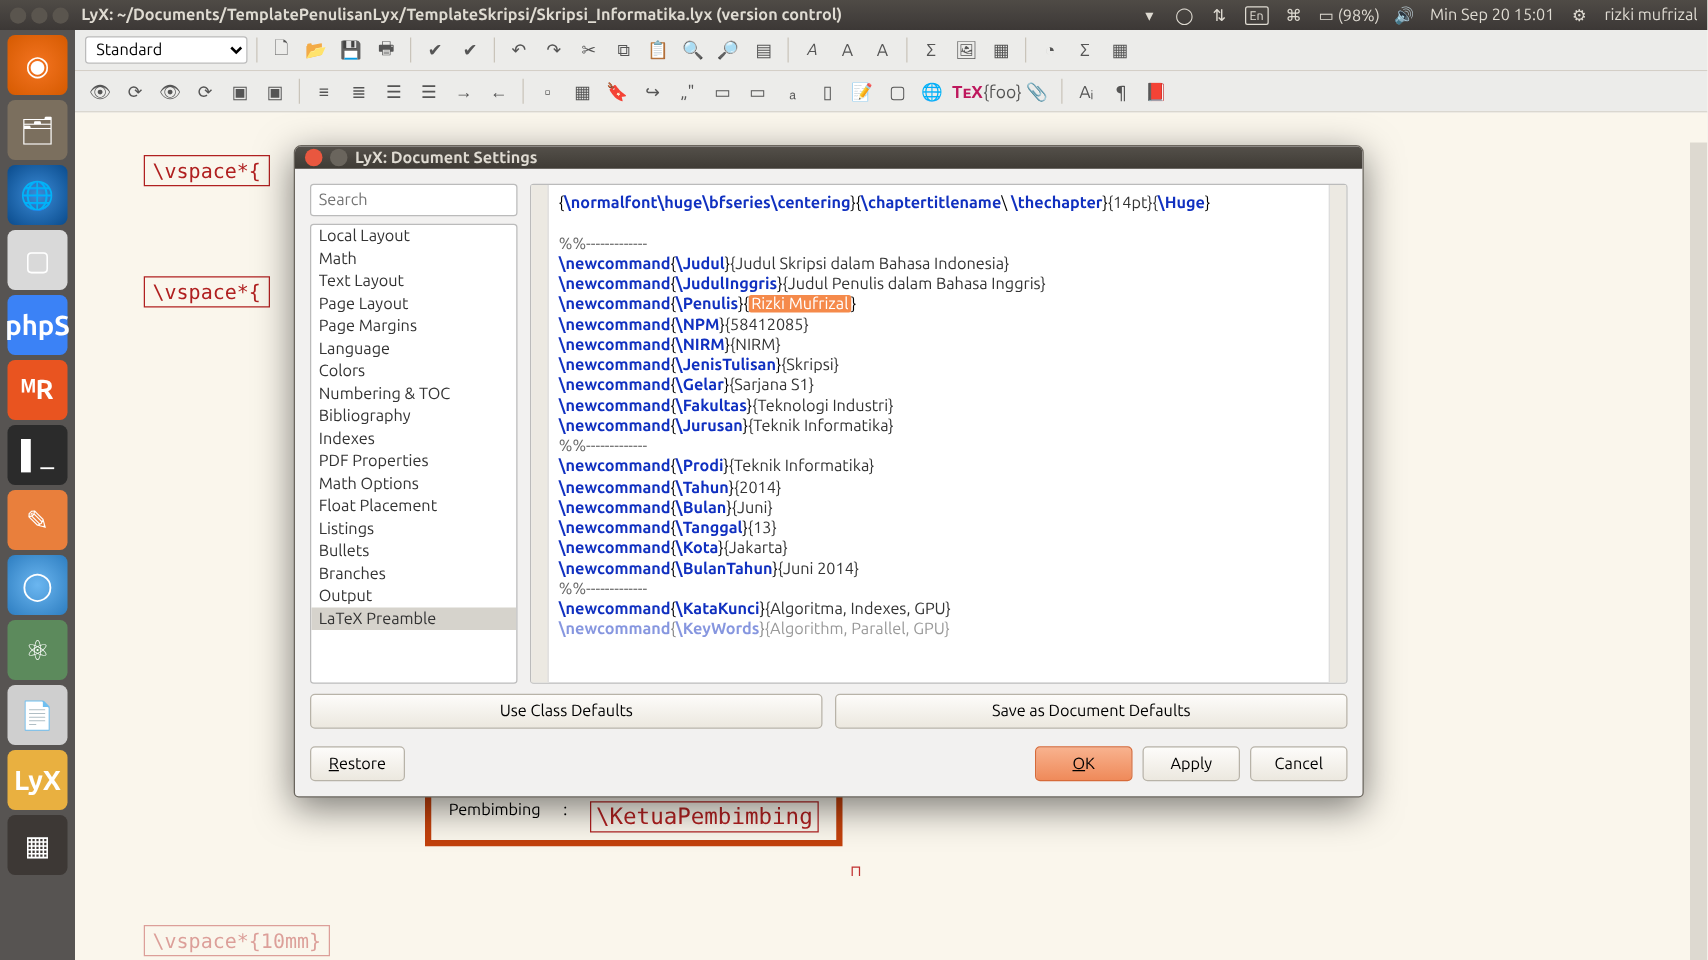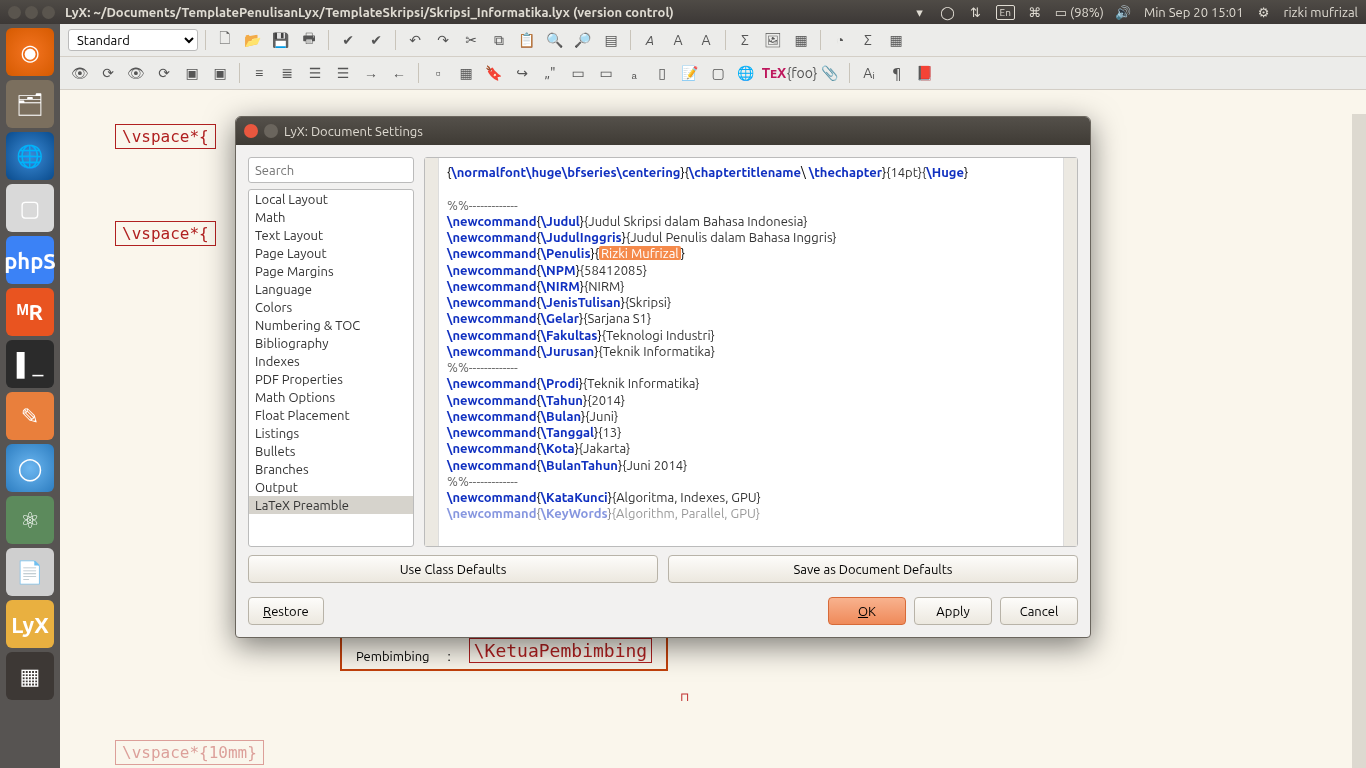--- a/index.html
+++ b/index.html
@@ -35,27 +35,27 @@
 .main { position: absolute; left: 60px; top: 24px; right: 0; bottom: 0; background: #f2f1f0; display:flex; flex-direction:column; }
 .toolbar { display: flex; align-items: center; gap: 4px; padding: 4px 8px; border-bottom: 1px solid #d4cfc7; background:#ececea; flex-wrap: nowrap; }
 .toolbar select { height: 22px; width: 130px; background:#fff; border:1px solid #bbb; border-radius:3px; padding:0 4px;}
 .tb-btn { width: 24px; height: 24px; border:1px solid transparent; border-radius:3px; display:inline-flex; align-items:center; justify-content:center; color:#555; font-size:14px; }
 .tb-sep { width:1px; height:20px; background:#c9c4ba; margin:0 3px;}
 
 .document-area { flex:1; background: #faf6ec; position:relative; overflow:hidden; }
 .document-area .page { position:absolute; left:55px; top:0; width:1000px; }
 .ert-box { display:inline-block; border:1px solid #b02020; color:#b02020; font-family: monospace; font-size:16px; padding:2px 6px; margin-bottom:12px;}
 .big-gap { height: 60px; }
-.tabular-row { position:absolute; left:280px; top:540px; display:flex; align-items:flex-end; gap:18px; font-family:"DejaVu Serif",serif; font-size:20px; border:2px solid #c2410c; padding:6px 14px; background:#faf6ec;}
+.tabular-row { position:absolute; left:280px; top:540px; display:flex; align-items:flex-start; gap:18px; font-family:"DejaVu Serif",serif; font-size:20px; border:5px solid #c2410c; padding:6px 14px; background:#faf6ec;}
 .tabular-row .cmd { border:1px solid #b02020; color:#b02020; font-family:monospace; font-size:18px; padding:1px 4px;}
 .tab-marker { position:absolute; left:620px; top:600px; color:#c03030; font-size:12px;}
 
 
 .dialog { position: absolute; left: 235px; top: 116px; width: 856px; height: 522px; background:#f2f1f0; border:1px solid #6a655d; border-radius:6px 6px 4px 4px; box-shadow: 0 8px 30px rgba(0,0,0,0.5); display:flex; flex-direction:column; overflow:hidden;}
-.dialog-titlebar { height: 28px; background: linear-gradient(#54504a,#3f3b35); display:flex; align-items:center; padding:0 8px; color:#dfdbd2; font-weight:normal; gap:6px;}
+.dialog-titlebar { height: 18px; background: linear-gradient(#54504a,#3f3b35); display:flex; align-items:center; padding:0 8px; color:#dfdbd2; font-weight:bold; gap:6px;}
 .dialog-titlebar .dc { width:14px; height:14px; border-radius:50%; }
 .dc-close { background:#e9573f;}
 .dc-min { background:#6a655d;}
 .dialog-body { flex:1; display:flex; flex-direction:column; padding:12px; gap:8px;}
 .dialog-top { flex:1; display:flex; gap:10px; min-height:0;}
 .sidebar { width:166px; display:flex; flex-direction:column;}
 .search-input { height:26px; border:1px solid #bbb; border-radius:3px; padding:0 6px; margin-bottom:6px; color:#888;}
 .settings-list { flex:1; border:1px solid #bbb; border-radius:3px; background:#fff; overflow:auto;}
 .settings-list .item { padding:2px 6px; font-size:13px; color:#333; cursor:default;}
 .settings-list .item.selected { background:#d6d3cc; }

